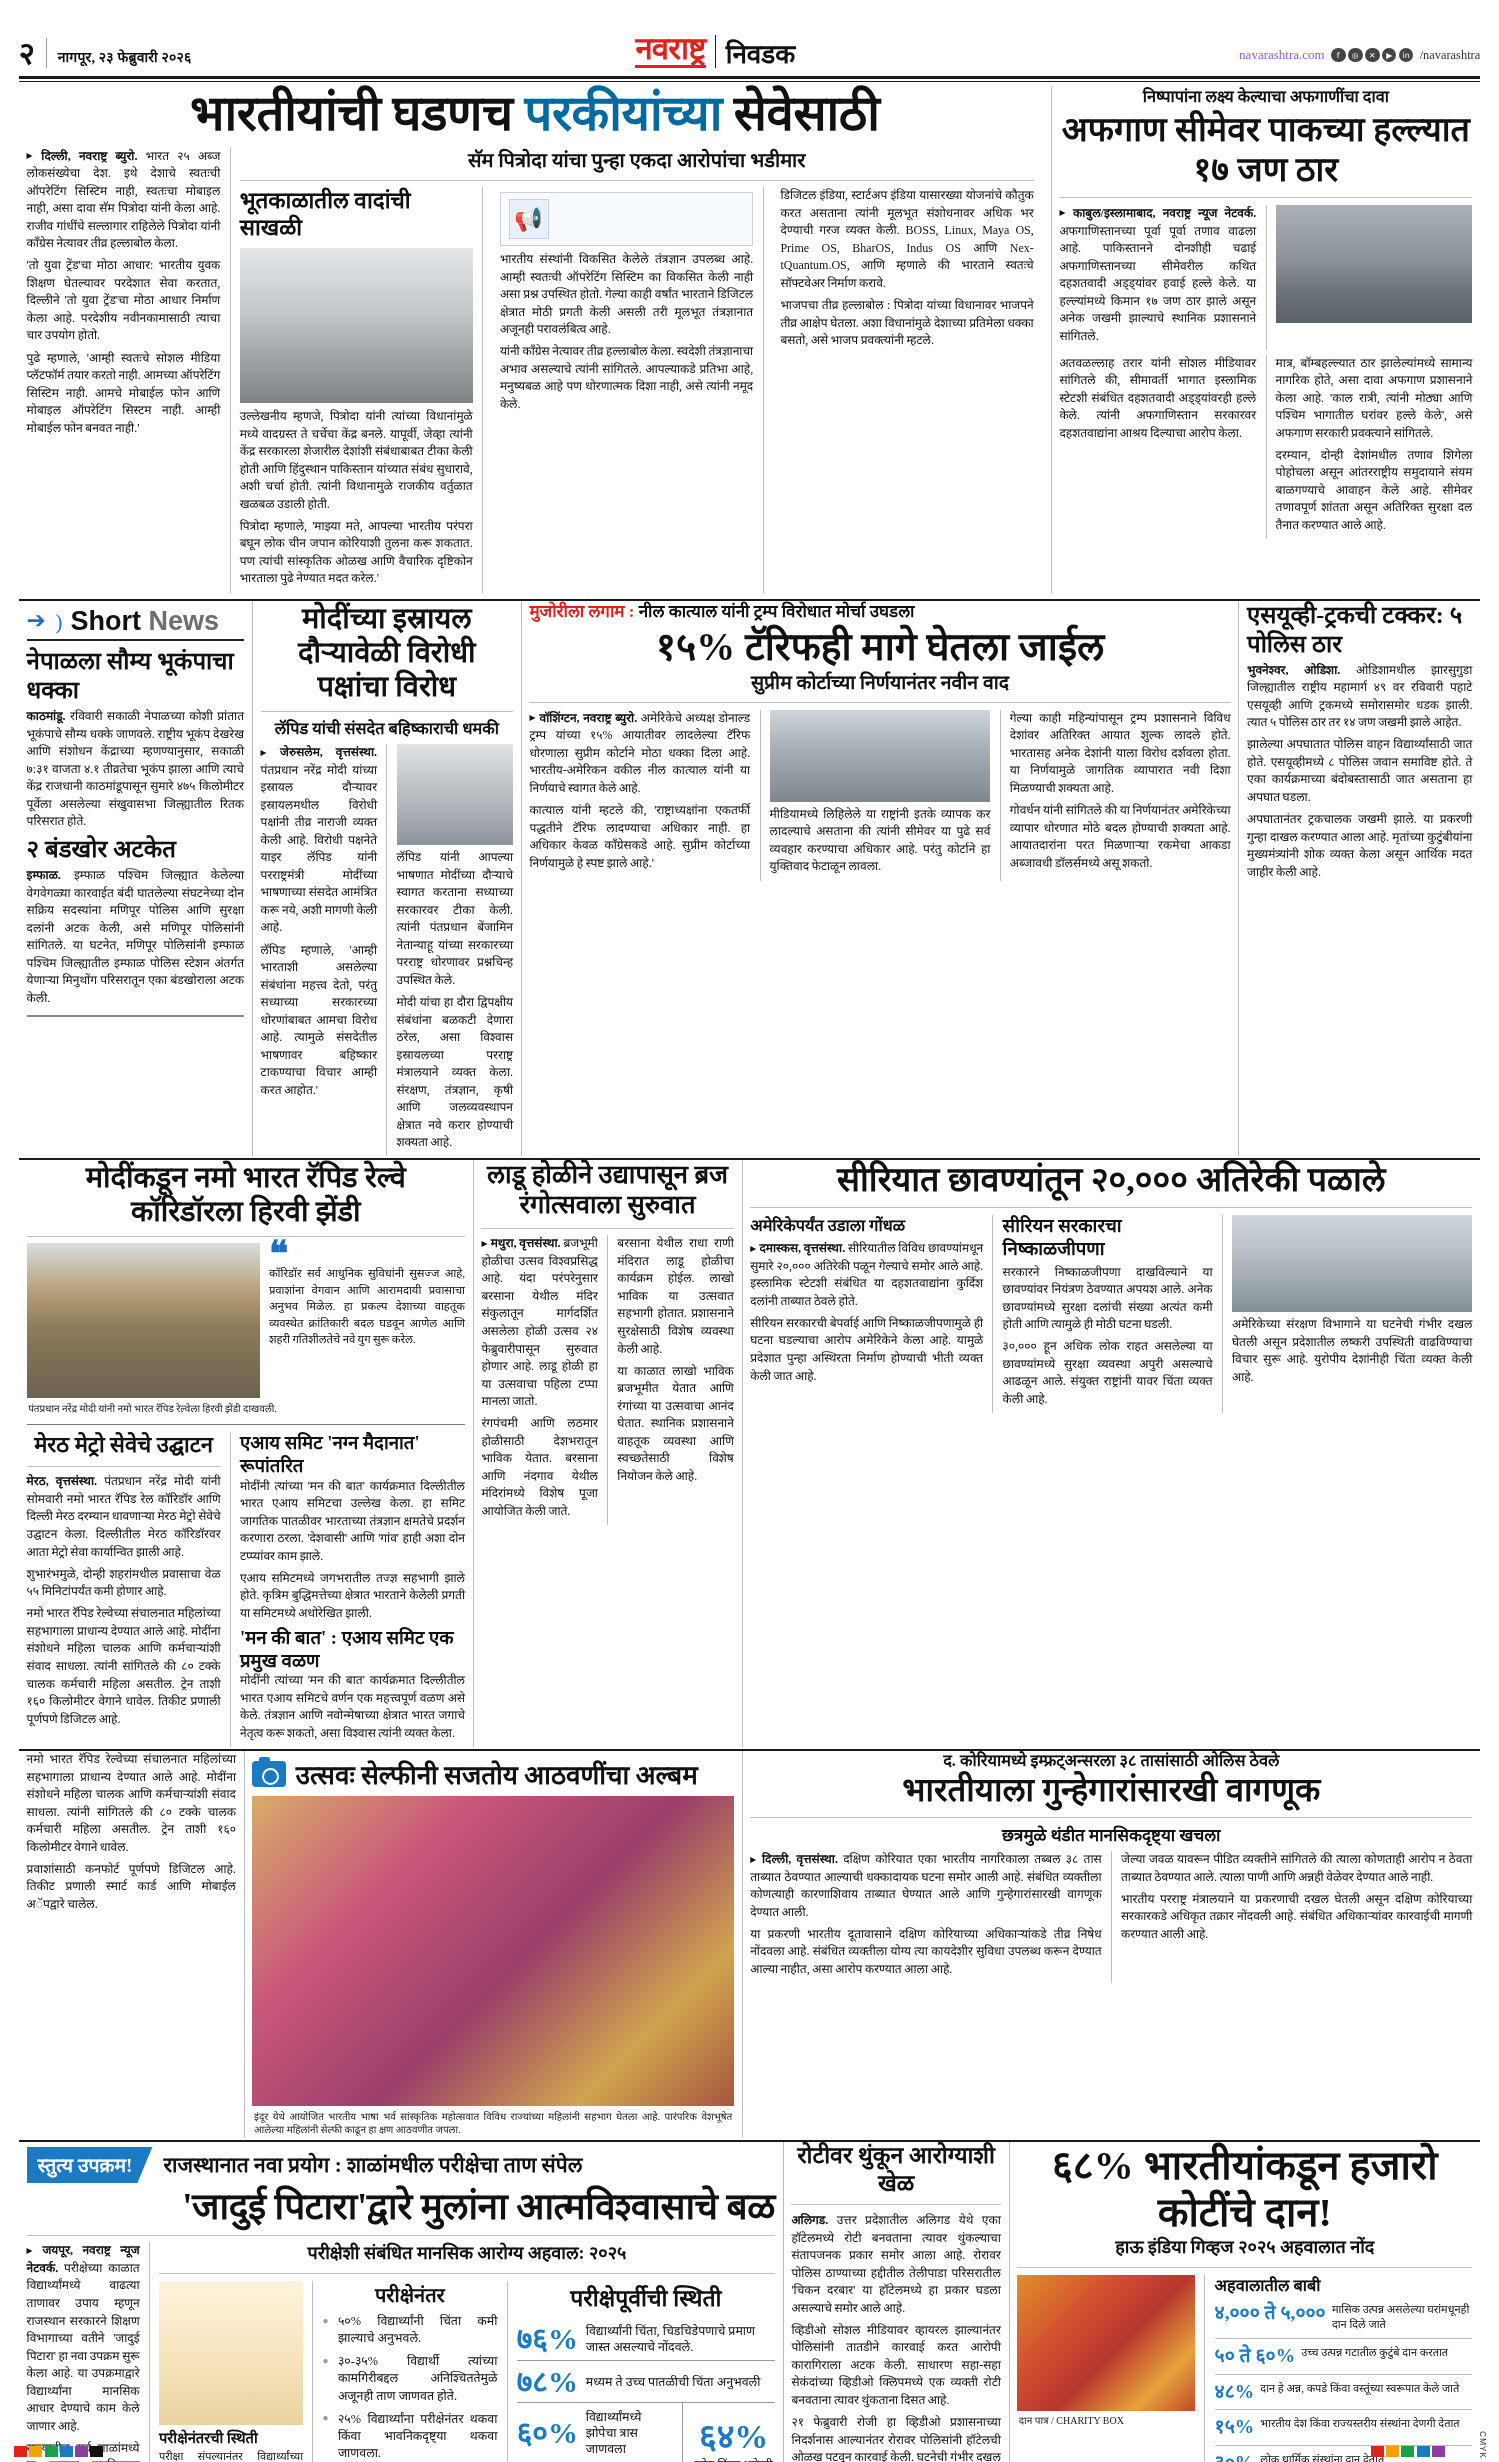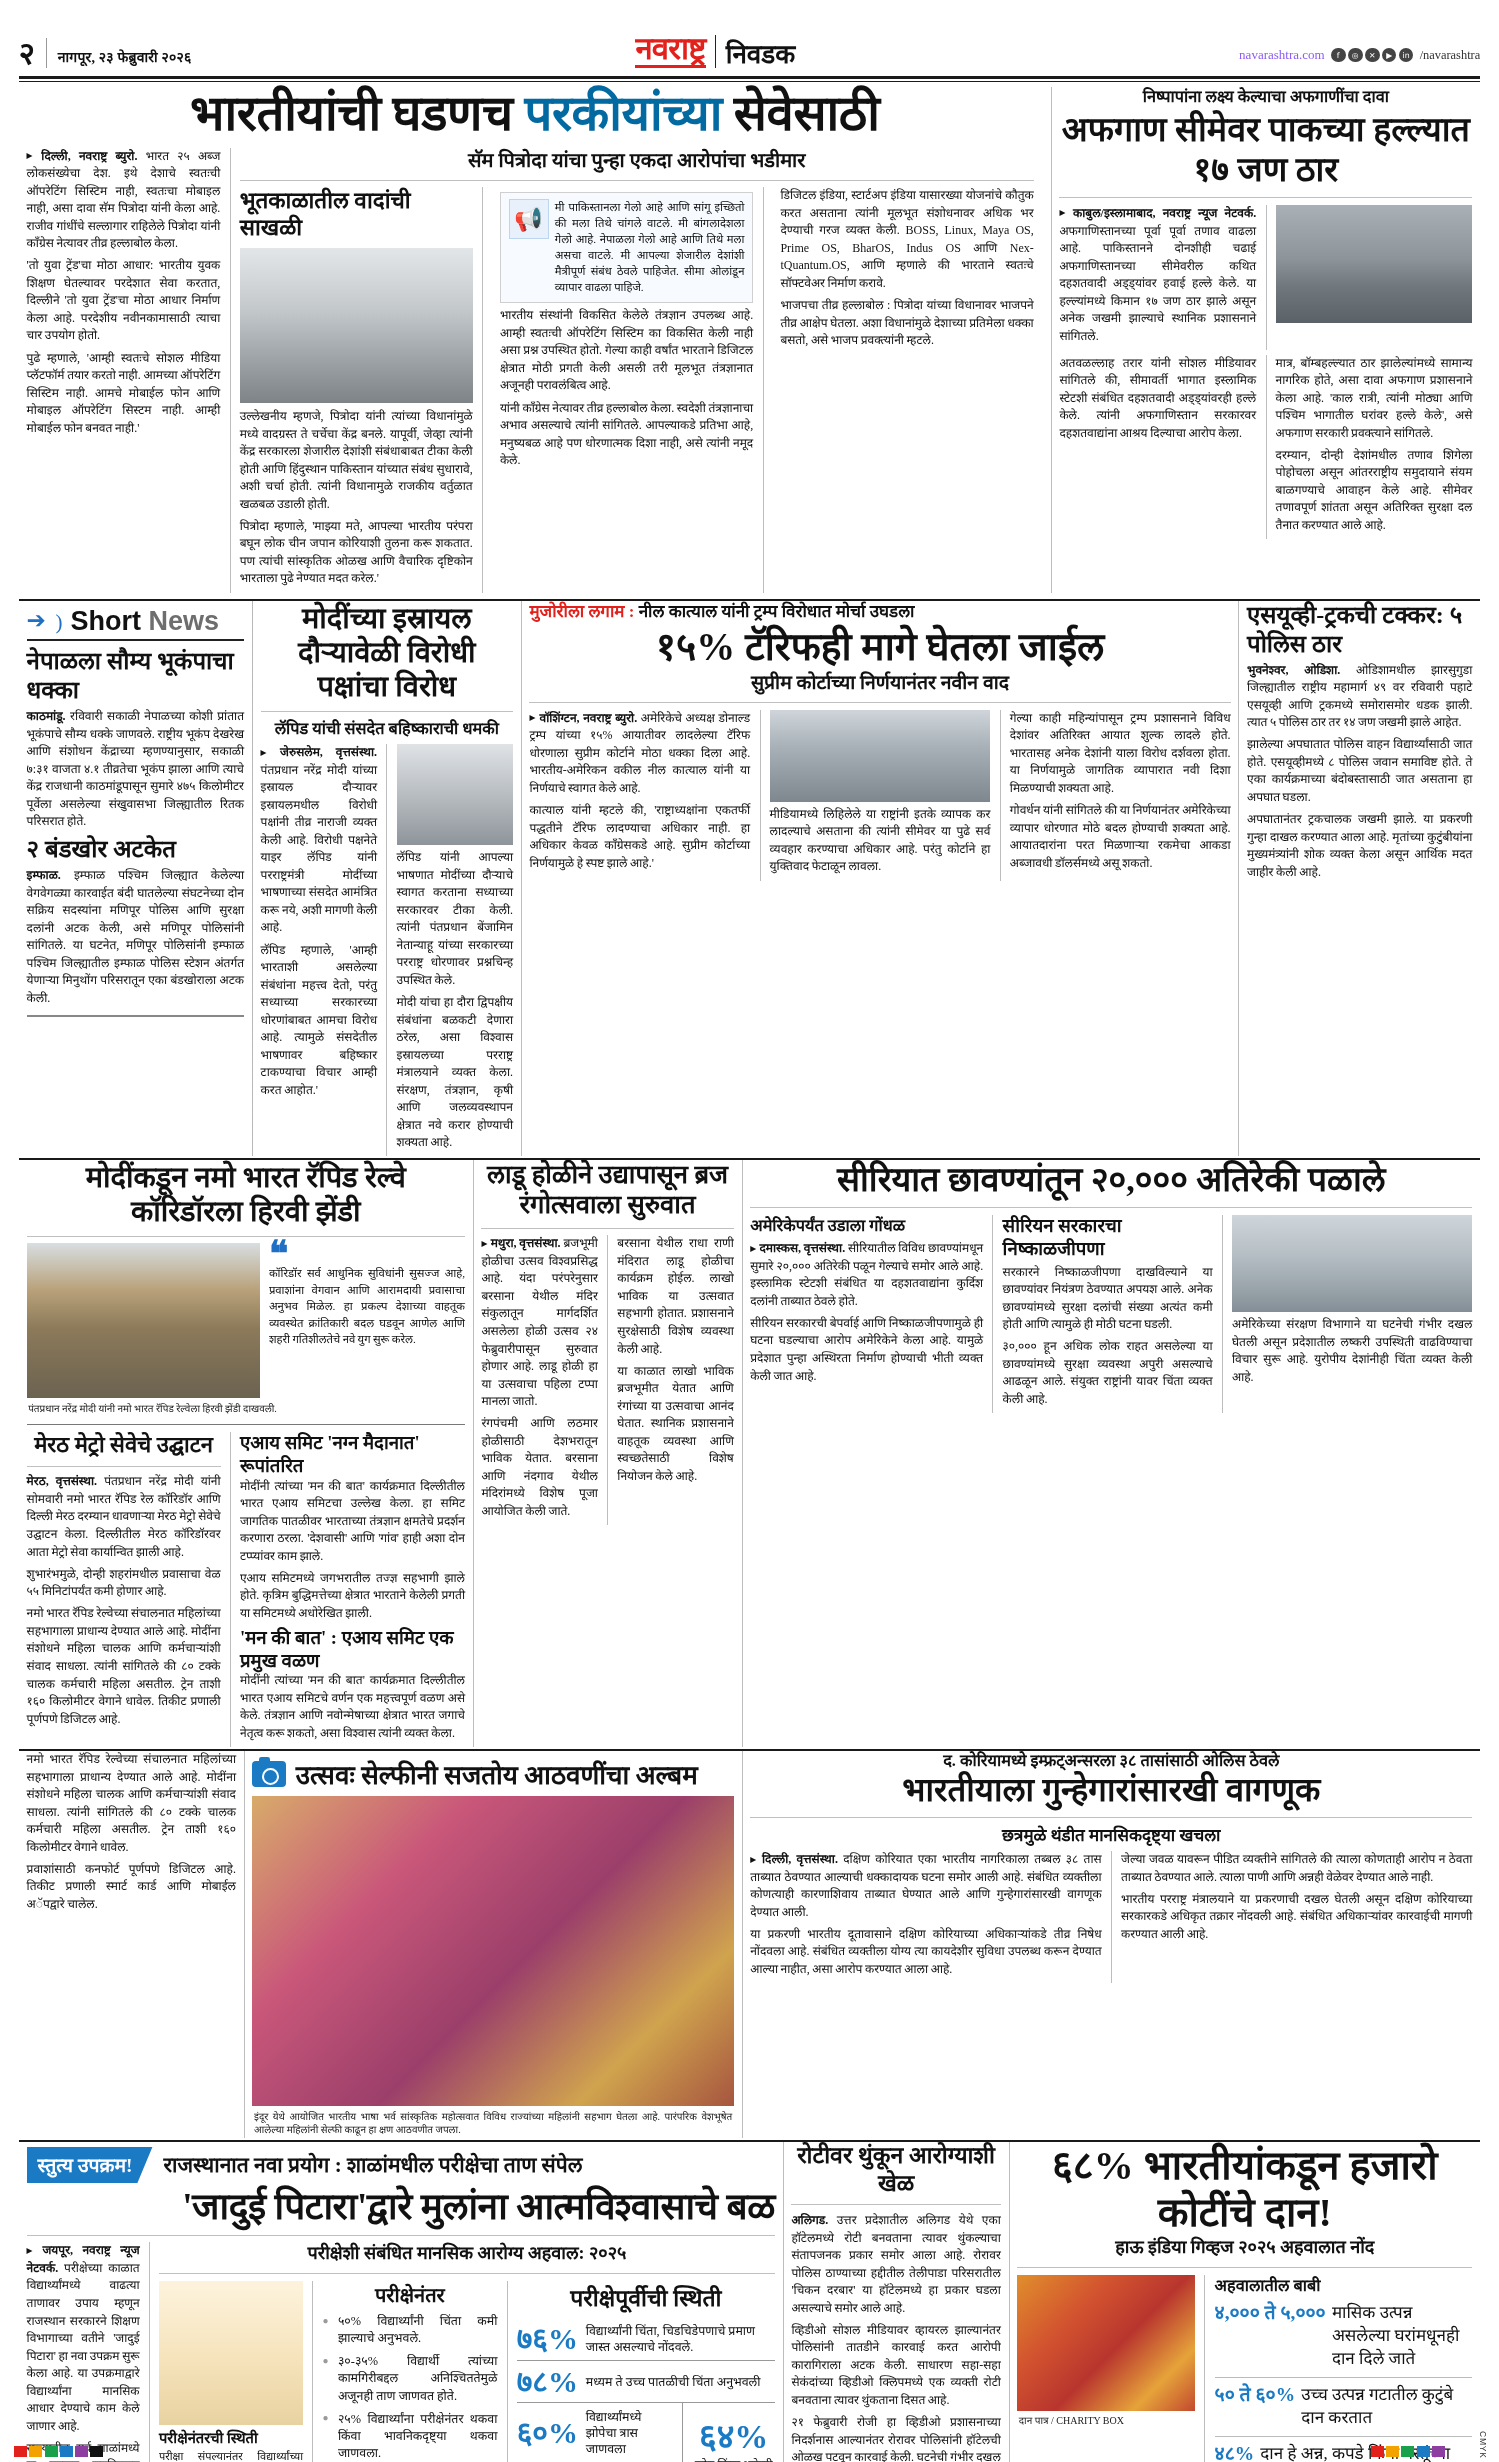--- a/index.html
+++ b/index.html
@@ -158,21 +158,21 @@
   .stat-split > .right { flex:0 0 93px; border-left:0.8px solid #999; padding-left:9.3px;
      display:flex;flex-direction:column;align-items:center;justify-content:center; }
   .stat-big { font-size:34px;font-weight:900;color:#1b7ac4;line-height:1; }
   .bullets li { font-size:12.4px; line-height:1.4; margin:5.4px 0; list-style:none;
      position:relative; padding-left:15.5px; text-align:justify; }
   .bullets li::before { content:"\25CF"; position:absolute; left:0; top:0.8px;
      color:#9a9a9a; font-size:10px; }
   .gift-row { display:flex; gap:6.2px; align-items:flex-start; padding:6.2px 0;
      border-bottom:0.8px solid #bbb; }
   .gift-num { font-size:19.4px; font-weight:900; color:#1b7ac4; flex:0 0 auto; line-height:1.15;}
-  .gift-txt { font-size:17px; line-height:1.35; }
+  .gift-txt { font-size:11px; line-height:1.35; }
 
   
   .footbar { position:absolute; bottom:4.7px; display:flex; gap:2.3px; }
   .footbar i { display:block;width:13px;height:11px; }
   .fb-left { left:14px; }
   .fb-right { right:54px; }
   .cmyk { position:absolute; bottom:3.1px; right:12.4px; font-size:8.5px;
     font-family:"Liberation Sans",sans-serif; color:#333; line-height:1.05;
     writing-mode:vertical-rl; letter-spacing:0.8px; }
 </style>
@@ -230,21 +230,20 @@
             <div style="flex:0 0 233px;">
               <h3 class="hl">भूतकाळातील वादांची साखळी</h3>
               <div class="photo photo-pitroda" style="height:155px; margin-top:6.2px;"></div>
               <p class="body" style="margin-top:5.4px;">उल्लेखनीय म्हणजे, पित्रोदा यांनी त्यांच्या विधानांमुळे मध्ये वादग्रस्त ते चर्चेचा केंद्र बनले. यापूर्वी, जेव्हा त्यांनी केंद्र सरकारला शेजारील देशांशी संबंधाबाबत टीका केली होती आणि हिंदुस्थान पाकिस्तान यांच्यात संबंध सुधारावे, अशी चर्चा होती. त्यांनी विधानामुळे राजकीय वर्तुळात खळबळ उडाली होती.</p>
               <p class="body">पित्रोदा म्हणाले, 'माझ्या मते, आपल्या भारतीय परंपरा बघून लोक चीन जपान कोरियाशी तुलना करू शकतात. पण त्यांची सांस्कृतिक ओळख आणि वैचारिक दृष्टिकोन भारताला पुढे नेण्यात मदत करेल.'</p>
             </div>
             <div class="vline"></div>
             <div style="flex:1; padding-left:7.8px;">
               <div class="callout">
                 <div class="megaphone">📢</div>
-                <p>मी पाकिस्तानला गेलो आहे आणि सांगू इच्छितो की मला तिथे चांगले वाटले. मी बांगलादेशला गेलो आहे. नेपाळला गेलो आहे आणि तिथे मला असचा वाटले. मी आपल्या शेजारील देशांशी मैत्रीपूर्ण संबंध ठेवले पाहिजेत. सीमा ओलांडून व्यापार वाढला पाहिजे.</p>
               </div>
               <p class="body">भारतीय संस्थांनी विकसित केलेले तंत्रज्ञान उपलब्ध आहे. आम्ही स्वतःची ऑपरेटिंग सिस्टिम का विकसित केली नाही असा प्रश्न उपस्थित होतो. गेल्या काही वर्षांत भारताने डिजिटल क्षेत्रात मोठी प्रगती केली असली तरी मूलभूत तंत्रज्ञानात अजूनही परावलंबित्व आहे.</p>
               <p class="body">यांनी कॉंग्रेस नेत्यावर तीव्र हल्लाबोल केला. स्वदेशी तंत्रज्ञानाचा अभाव असल्याचे त्यांनी सांगितले. आपल्याकडे प्रतिभा आहे, मनुष्यबळ आहे पण धोरणात्मक दिशा नाही, असे त्यांनी नमूद केले.</p>
             </div>
             <div class="vline"></div>
             <div style="flex:1; padding-left:7.8px;">
               <p class="body">डिजिटल इंडिया, स्टार्टअप इंडिया यासारख्या योजनांचे कौतुक करत असताना त्यांनी मूलभूत संशोधनावर अधिक भर देण्याची गरज व्यक्त केली. BOSS, Linux, Maya OS, Prime OS, BharOS, Indus OS आणि Nex-tQuantum.OS, आणि म्हणाले की भारताने स्वतःचे सॉफ्टवेअर निर्माण करावे.</p>
               <p class="body">भाजपचा तीव्र हल्लाबोल : पित्रोदा यांच्या विधानावर भाजपने तीव्र आक्षेप घेतला. अशा विधानांमुळे देशाच्या प्रतिमेला धक्का बसतो, असे भाजप प्रवक्त्यांनी म्हटले.</p>
             </div>
           </div>

